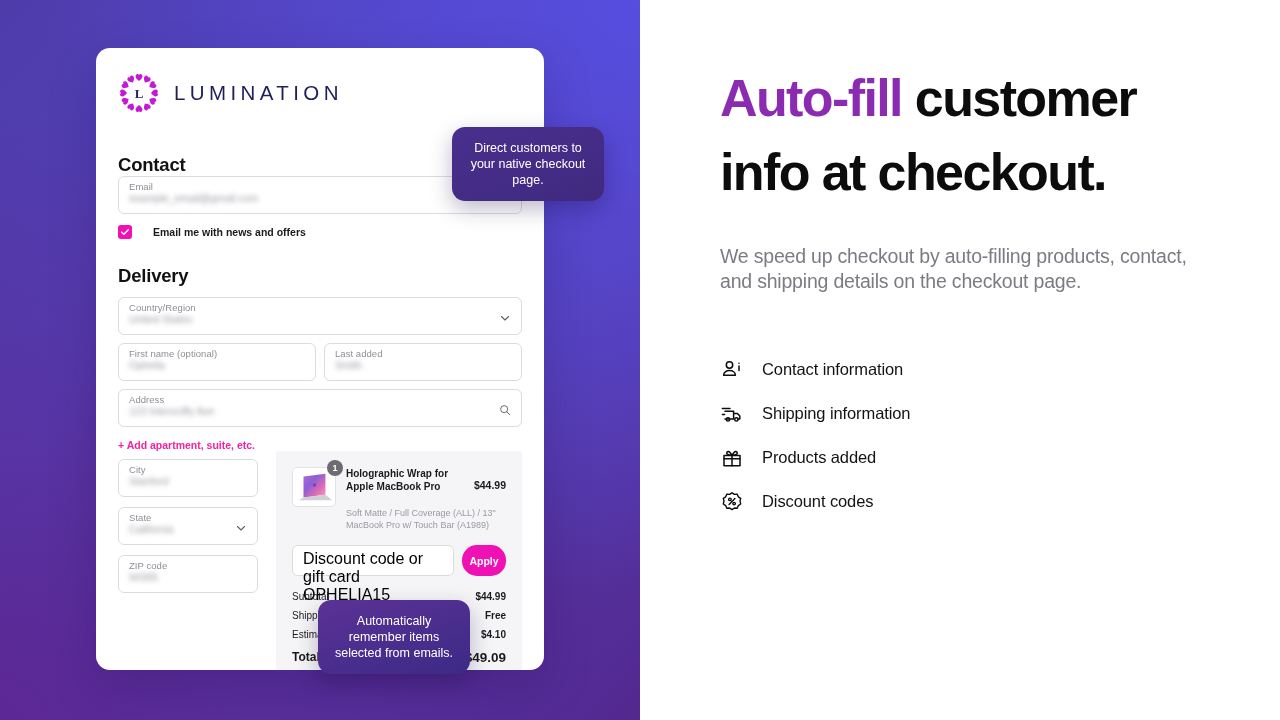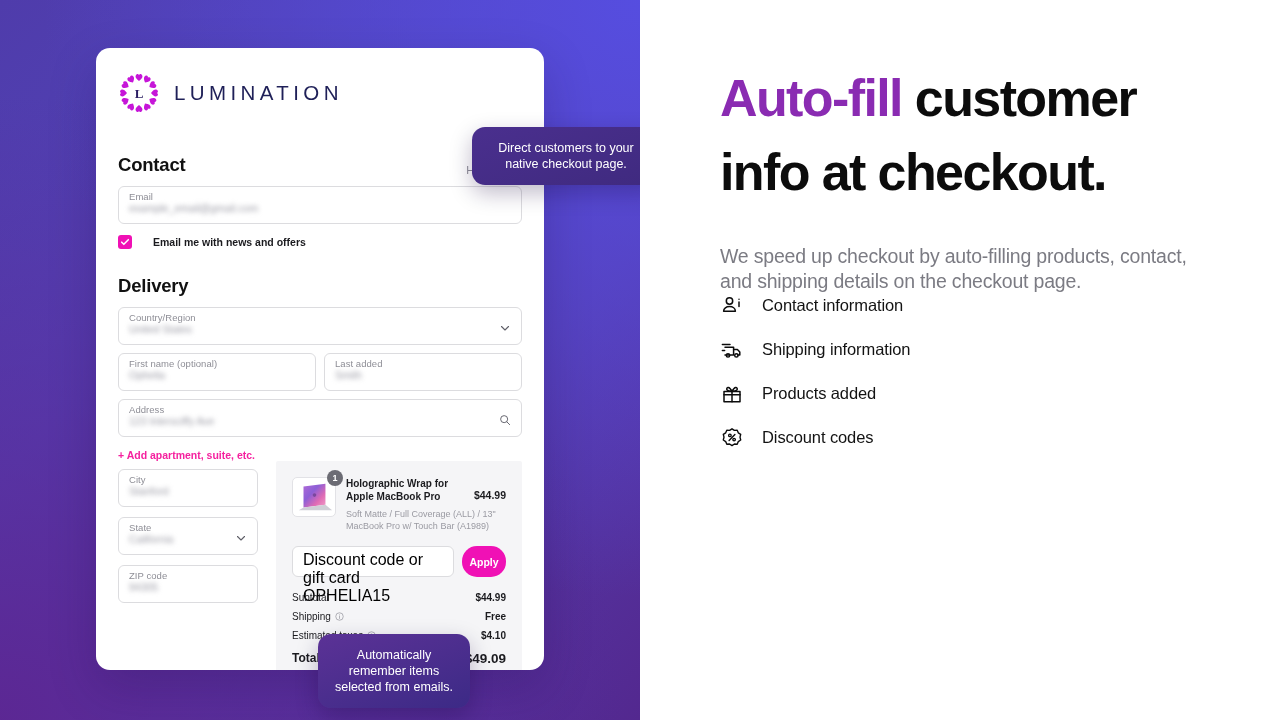--- a/index.html
+++ b/index.html
@@ -36,21 +36,21 @@
 
   
   .brand-row { display: flex; align-items: center; gap: 14px; margin-bottom: 40px; }
   .logo-mark { width: 42px; height: 42px; flex: 0 0 42px; }
   .brand-word {
     font-size: 20.5px; font-weight: 500; letter-spacing: 4.4px;
     color: #1f2058; white-space: nowrap;
   }
 
   
-  .sec-row { display: flex; align-items: flex-end; justify-content: space-between; margin-bottom: 10px; }
+  .sec-row { display: flex; align-items: flex-end; justify-content: space-between; }
   .sec-title { font-size: 18.5px; font-weight: 700; color: #111; letter-spacing: -0.2px; }
   .acct-line { font-size: 11px; color: #8d8d96; }
   h3.sec-title.delivery { margin: 26px 0 10px 0; }
 
   
   .field {
     position: relative; width: 100%;
     border: 1px solid #dcdcdf; border-radius: 6px;
     background: #fff; height: 34px;
     padding: 4px 10px 0 10px;
@@ -114,21 +114,21 @@
     position: absolute; right: -7px; top: -7px;
     width: 16px; height: 16px; border-radius: 50%;
     background: #6c6c74; color: #fff;
     font-size: 9px; font-weight: 700;
     display: flex; align-items: center; justify-content: center;
   }
   .prod-info { flex: 1 1 auto; min-width: 0; }
   .prod-title-line { display: flex; justify-content: space-between; gap: 8px; align-items: flex-start; }
   .prod-title { font-size: 10px; font-weight: 700; color: #1b1b1f; line-height: 13px; }
   .prod-price { font-size: 10.5px; font-weight: 700; color: #1b1b1f; white-space: nowrap; padding-top: 12px; }
-  .prod-variant { font-size: 9px; color: #9a9aa2; line-height: 12px; margin-top: 5px; }
+  .prod-variant { font-size: 9px; color: #9a9aa2; line-height: 12px; margin-top: 14px; }
 
   .disc-row { display: flex; gap: 8px; margin-top: 14px; align-items: stretch; }
   .disc-field {
     flex: 1 1 auto; background: #fff; border: 1px solid #dcdcdf; border-radius: 6px;
     padding: 4px 10px 3px 10px; height: 31px;
   }
   .apply-btn {
     flex: 0 0 44px; background: #f011b5; color: #fff; border: none; border-radius: 15px;
     font-size: 10.5px; font-weight: 700; cursor: pointer;
     font-family: "Liberation Sans", sans-serif;
@@ -148,44 +148,44 @@
     position: absolute;
     border-radius: 13px;
     color: #ffffff;
     text-align: center;
     font-size: 12.5px;
     line-height: 16px;
     padding: 13px 16px;
     box-shadow: 0 8px 22px rgba(25,8,60,0.28);
   }
   .tip-top {
-    left: 472px; top: 127px; width: 188px;
+    left: 452px; top: 127px; width: 152px;
     background: linear-gradient(160deg, #4a2f8e 0%, #3f2a7f 100%);
   }
   .tip-bottom {
-    left: 318px; top: 634px; width: 152px;
+    left: 318px; top: 600px; width: 152px;
     background: linear-gradient(160deg, #5b3296 0%, #3c2a86 100%);
   }
 
   
   .right-panel {
     width: 640px; height: 720px; background: #fff;
     padding: 62px 60px 12px 80px;
   }
   .headline {
     font-size: 52px; font-weight: 700; line-height: 1.42;
     color: #0c0c0c; letter-spacing: -1.6px;
   }
   .headline .accent { color: #8a2bb2; }
   .subcopy {
     margin-top: 34px;
     font-size: 19.5px; line-height: 25px; color: #7b7b83; letter-spacing: -0.2px;
     max-width: 505px;
   }
-  .feature-list { }
+  .feature-list { margin-top: 64px; }
   .feature {
     display: flex; align-items: center; gap: 18px; margin-bottom: 20px;
   }
   .feature .ficon { width: 24px; height: 24px; flex: 0 0 24px; color: #0c0c0c; }
   .feature .flabel2 { font-size: 16.5px; color: #131313; letter-spacing: -0.1px; }
 </style>
 </head>
 <body>
 
 <div class="stage">

